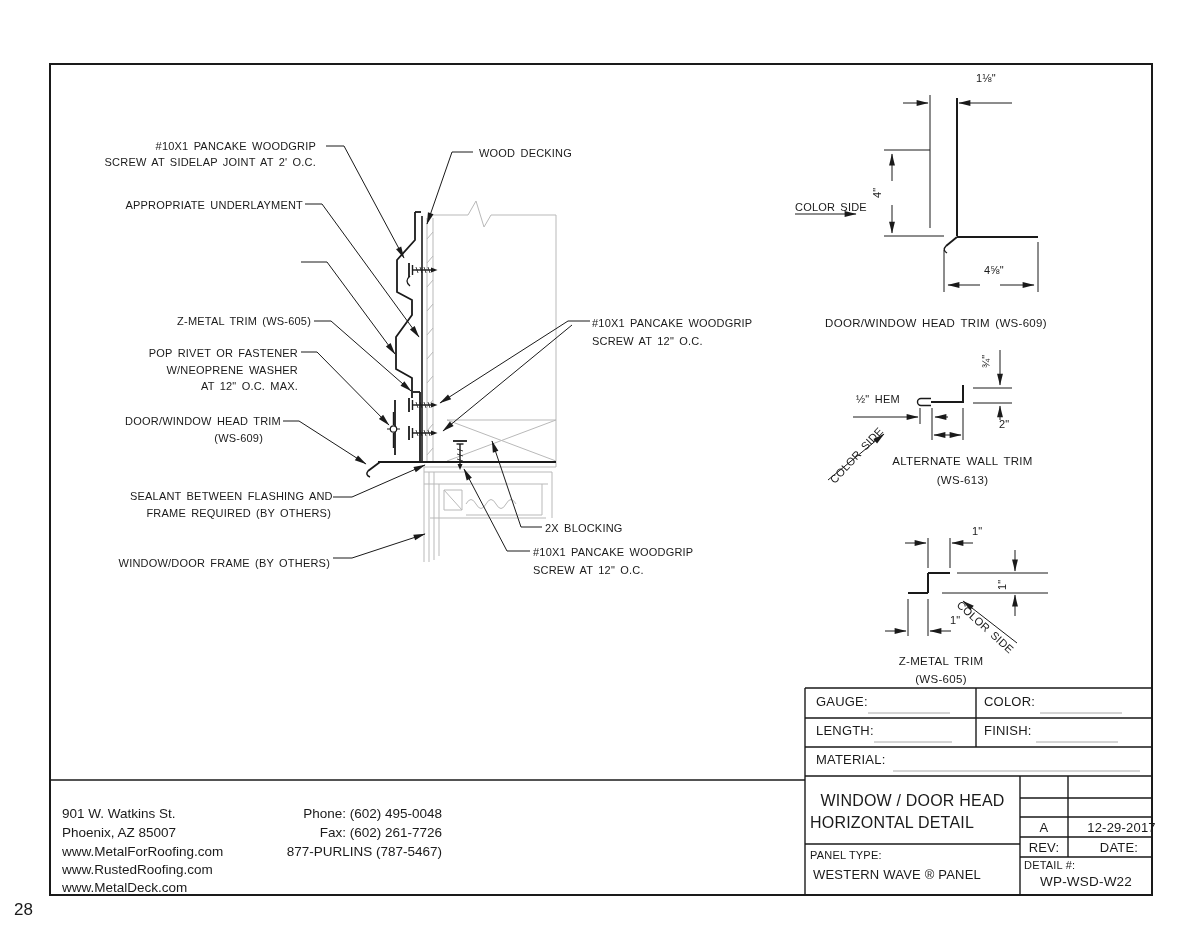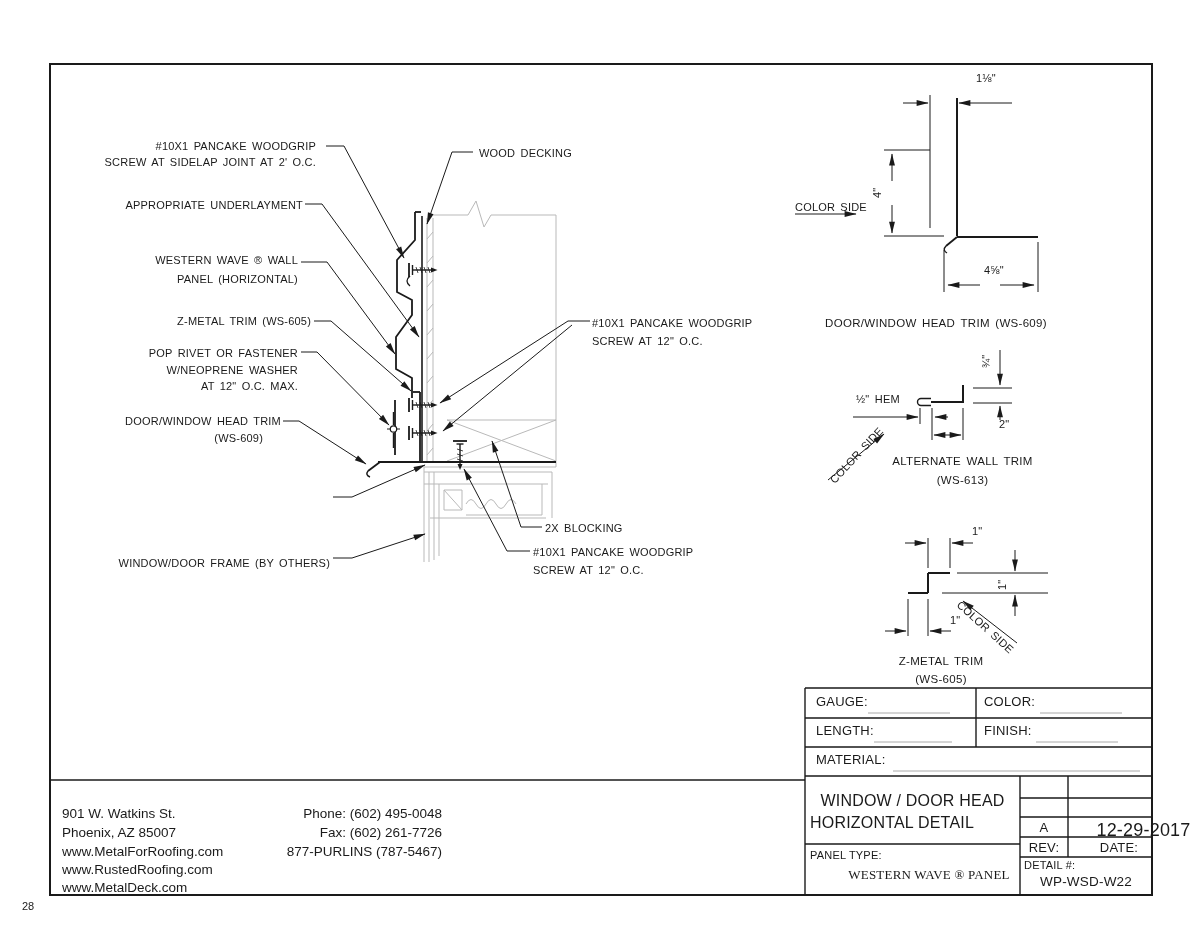--- a/index.html
+++ b/index.html
@@ -10,21 +10,21 @@
        letter-spacing:.2px;word-spacing:2px;color:#1a1a1a;}
   .lbl.r{text-align:right;}
   .lbl.c{text-align:center;}
   .rot90{transform:rotate(-90deg);transform-origin:left top;}
   .dtitle{font-size:11.5px;letter-spacing:.3px;}
   .tb{position:absolute;font-size:13px;letter-spacing:.2px;white-space:nowrap;word-spacing:0;}
   .tb.small{font-size:11px;}
   .tb.c{text-align:center;}
   .company-name{position:absolute;font-size:26px;letter-spacing:.2px;white-space:nowrap;}
   .company-line{position:absolute;font-size:13.5px;white-space:nowrap;}
-  .pagenum{position:absolute;font-size:11px;margin-left:8px;}
+  .pagenum{position:absolute;font-size:17px;}
 </style>
 </head>
 <body>
 
 <div class="page">
 
   <svg class="linework" viewBox="0 0 1200 927" xmlns="http://www.w3.org/2000/svg">
     <defs>
       <marker id="arr" viewBox="0 0 12 8" refX="11" refY="4" markerWidth="13" markerHeight="9" orient="auto">
         <path d="M0.5,1.3 L11.5,4 L0.5,6.7 Z" fill="#1a1a1a"></path>
@@ -178,35 +178,35 @@
       <path d="M868,713 H950 M1040,713 H1122 M874,742 H952 M1036,742 H1118 M893,771 H1140"></path>
     </g>
   </svg>
 
   <div class="lbl r" style="left:56px;top:138px;width:260px;">
     <div>#10X1 PANCAKE WOODGRIP</div>
     <div>SCREW AT SIDELAP JOINT AT 2' O.C.</div>
   </div>
   <div class="lbl" style="left:479px;top:145px;">WOOD DECKING</div>
   <div class="lbl r" style="left:100px;top:197px;width:203px;">APPROPRIATE UNDERLAYMENT</div>
-  <div class="lbl r" style="left:95px;top:251px;width:203px;line-height:19px;">
-    <div>WESTERN WAVE ® WALL</div>
-    <div>PANEL (HORIZONTAL)</div>
-  </div>
   <div class="lbl r" style="left:110px;top:313px;width:201px;">Z-METAL TRIM (WS-605)</div>
   <div class="lbl r" style="left:98px;top:345px;width:200px;line-height:16.5px;">
     <div>POP RIVET OR FASTENER</div>
     <div>W/NEOPRENE WASHER</div>
     <div>AT 12" O.C. MAX.</div>
   </div>
   <div class="lbl r" style="left:80px;top:413px;width:201px;">DOOR/WINDOW HEAD TRIM</div>
   <div class="lbl r" style="left:80px;top:430px;width:183px;">(WS-609)</div>
   <div class="lbl" style="left:592px;top:314px;line-height:18px;">
     <div>#10X1 PANCAKE WOODGRIP</div>
     <div>SCREW AT 12" O.C.</div>
+  </div>
+  <div class="lbl r" style="left:130px;top:488px;width:201px;line-height:17px;">
+    <div>SEALANT BETWEEN FLASHING AND</div>
+    <div>FRAME REQUIRED (BY OTHERS)</div>
   </div>
   <div class="lbl r" style="left:118px;top:555px;width:212px;">WINDOW/DOOR FRAME (BY OTHERS)</div>
   <div class="lbl" style="left:545px;top:520px;">2X BLOCKING</div>
   <div class="lbl" style="left:533px;top:543px;line-height:18px;">
     <div>#10X1 PANCAKE WOODGRIP</div>
     <div>SCREW AT 12" O.C.</div>
   </div>
 
   <div class="lbl" style="left:976px;top:70px;">1⅛"</div>
   <div class="lbl rot90" style="left:869px;top:198px;">4"</div>
@@ -234,23 +234,23 @@
 
   <div class="tb" style="left:816px;top:694px;">GAUGE:</div>
   <div class="tb" style="left:984px;top:694px;">COLOR:</div>
   <div class="tb" style="left:816px;top:723px;">LENGTH:</div>
   <div class="tb" style="left:984px;top:723px;">FINISH:</div>
   <div class="tb" style="left:816px;top:752px;">MATERIAL:</div>
 
   <div class="tb c" style="left:805px;top:792px;width:215px;font-size:16px;">WINDOW / DOOR HEAD</div>
   <div class="tb c" style="left:805px;top:814px;width:174px;font-size:16px;">HORIZONTAL DETAIL</div>
   <div class="tb small" style="left:810px;top:849px;">PANEL TYPE:</div>
-  <div class="tb c" style="left:805px;top:867px;width:248px;font-family:Liberation Serif, serif;">WESTERN WAVE ® PANEL</div>
+  <div class="tb c" style="left:773px;top:867px;width:248px;">WESTERN WAVE ® PANEL</div>
   <div class="tb c" style="left:1020px;top:820px;width:48px;">A</div>
-  <div class="tb c" style="left:1068px;top:820px;width:107px;font-size:18px;padding-left:22px;">12-29-2017</div>
+  <div class="tb c" style="left:1068px;top:820px;width:107px;font-size:13px;">12-29-2017</div>
   <div class="tb c" style="left:1020px;top:840px;width:48px;">REV:</div>
   <div class="tb c" style="left:1068px;top:840px;width:102px;">DATE:</div>
   <div class="tb small" style="left:1024px;top:859px;">DETAIL #:</div>
   <div class="tb c" style="left:1020px;top:874px;width:132px;font-size:13.5px;">WP-WSD-W22</div>
 
   <div class="company-line" style="left:62px;top:806px;">901 W. Watkins St.</div>
   <div class="company-line" style="left:62px;top:825px;">Phoenix, AZ 85007</div>
   <div class="company-line" style="left:62px;top:844px;">www.MetalForRoofing.com</div>
   <div class="company-line" style="left:62px;top:862px;">www.RustedRoofing.com</div>
   <div class="company-line" style="left:62px;top:880px;">www.MetalDeck.com</div>

